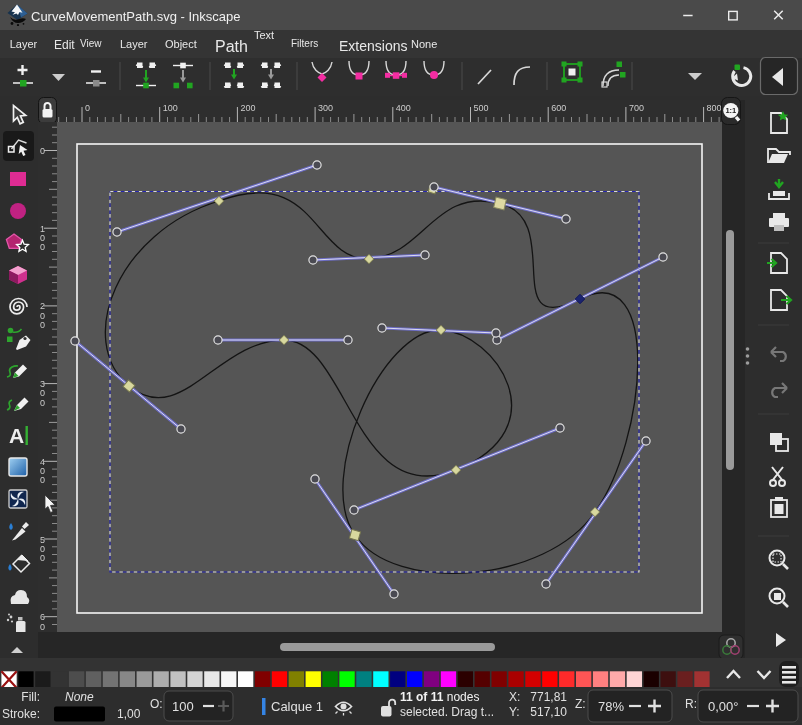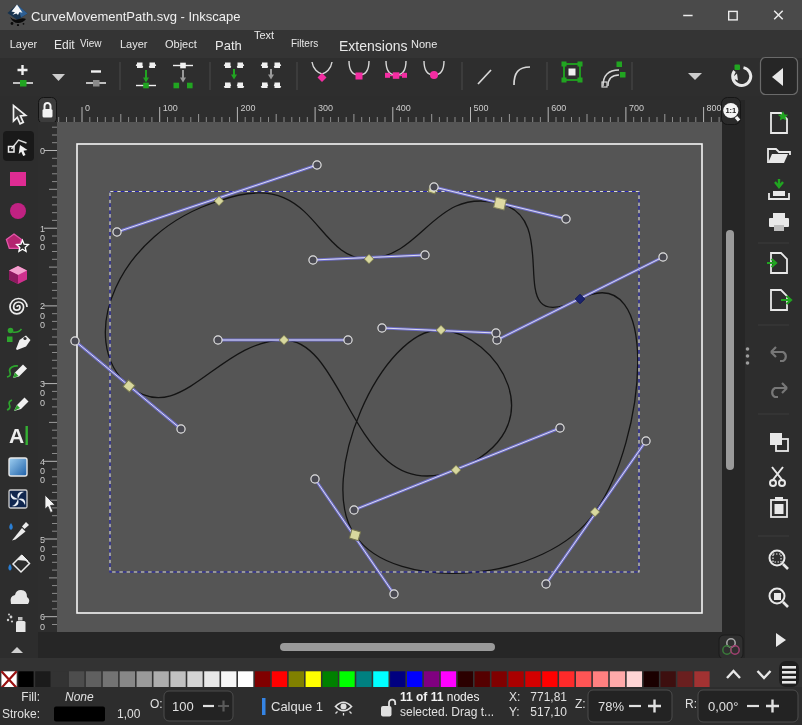--- a/index.html
+++ b/index.html
@@ -15,21 +15,21 @@
     <path d="M33.2 15.5 h9.4" stroke="#ececec" stroke-width="1.5"></path>
     <rect x="78.7" y="11.4" width="8.5" height="8.5" fill="none" stroke="#ececec" stroke-width="1.4"></rect>
     <path d="M124.2 10.8 l8.5 8.5 m0 -8.5 l-8.5 8.5" stroke="#ececec" stroke-width="1.5"></path>
   </svg>
 <div class="abs" style="left:0;top:30px;width:802px;height:28px;background:#343434"></div>
 <div class="abs" style="left:9.7px;top:38px;font-size:11px;color:#e8e8e8">Layer</div>
 <div class="abs" style="left:54px;top:38px;font-size:12px;color:#e8e8e8">Edit</div>
 <div class="abs" style="left:80px;top:38px;font-size:10px;color:#e8e8e8">View</div>
 <div class="abs" style="left:120px;top:38px;font-size:11px;color:#e8e8e8">Layer</div>
 <div class="abs" style="left:165px;top:38px;font-size:11px;color:#e8e8e8">Object</div>
-<div class="abs" style="left:215px;top:38px;font-size:13px;color:#e8e8e8">Path</div>
+<div class="abs" style="left:215px;top:38px;font-size:16px;color:#e8e8e8">Path</div>
 <div class="abs" style="left:254px;top:29px;font-size:11px;color:#e8e8e8">Text</div>
 <div class="abs" style="left:291px;top:38px;font-size:10px;color:#e8e8e8">Filters</div>
 <div class="abs" style="left:339px;top:38px;font-size:14px;color:#e8e8e8">Extensions</div>
 <div class="abs" style="left:411px;top:38px;font-size:11px;color:#e8e8e8">None</div>
 <div class="abs" style="left:0;top:58px;width:802px;height:38px;background:#2e2e2e"></div>
 <svg style="position:absolute;left:0px;top:56px" width="802" height="40" viewBox="0 56 802 40">
     <path d="M17.5 70h10M22.5 65v10" stroke="#f0f0f0" stroke-width="2.4"></path>
     <line x1="13" y1="83" x2="33" y2="83" stroke="#f0f0f0" stroke-width="1.5"></line>
     <rect x="20" y="80" width="6.5" height="6.5" fill="#21a521"></rect>
     <path d="M52 74 L65 74 L58.5 81 Z" fill="#cccccc"></path>

